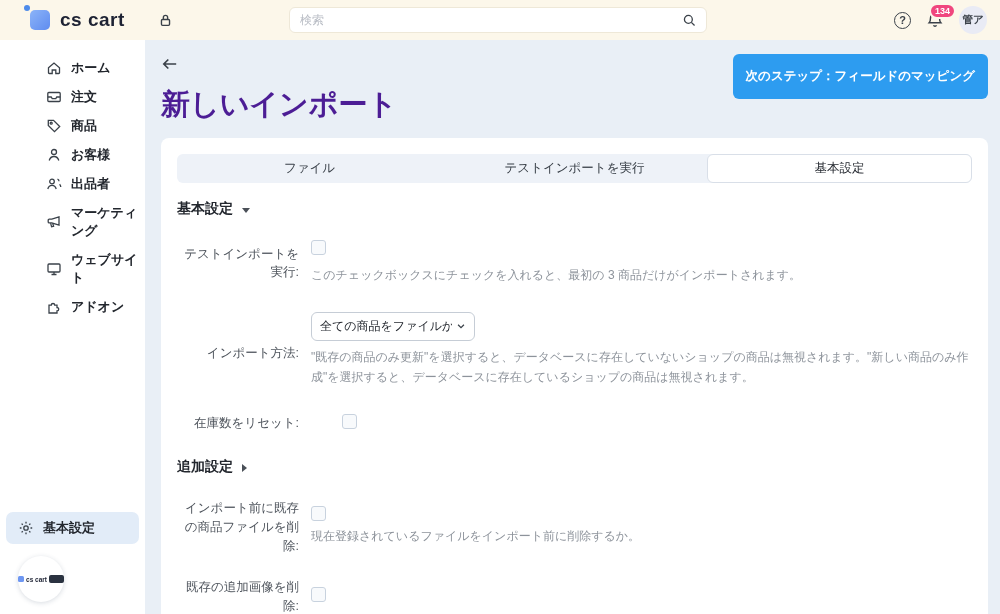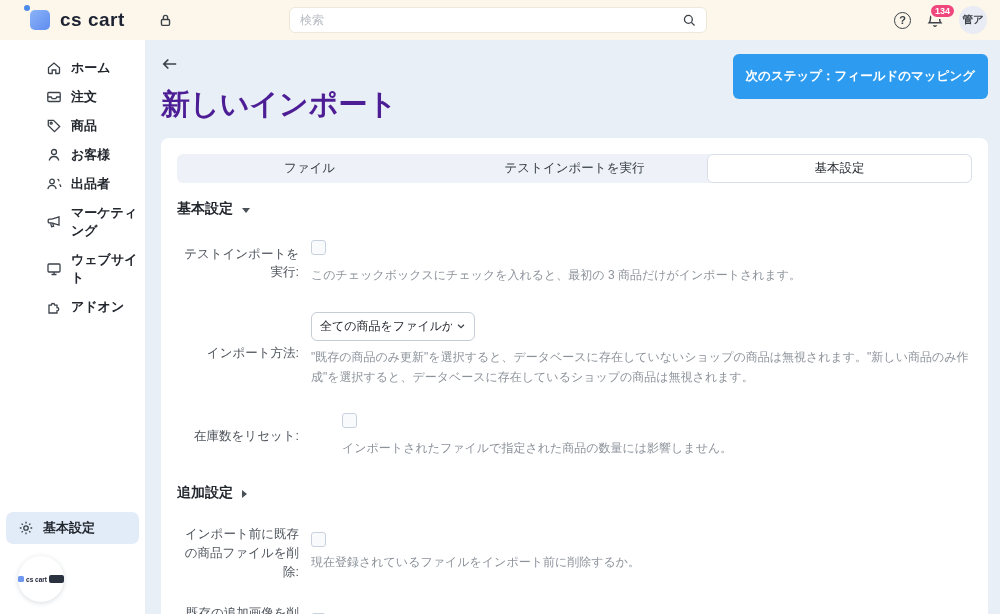--- a/index.html
+++ b/index.html
@@ -232,21 +232,20 @@
             </svg>
           </div>
           <div class="help">"既存の商品のみ更新"を選択すると、データベースに存在していないショップの商品は無視されます。"新しい商品のみ作成"を選択すると、データベースに存在しているショップの商品は無視されます。</div>
         </div>
       </div>
 
       <div class="row" style="margin-top:26px;gap:31px;">
         <div class="row-label">在庫数をリセット:</div>
         <div class="row-body">
           <span class="checkbox"></span>
-          <div class="help">インポートされたファイルで指定された商品の数量には影響しません。</div>
         </div>
       </div>
 
       <div class="section-head" style="margin-top:25px;">
         <span class="section-title">追加設定</span>
         <span class="tri-right"></span>
       </div>
 
       <div class="row">
         <div class="row-label">インポート前に既存の商品ファイルを削除:</div>

